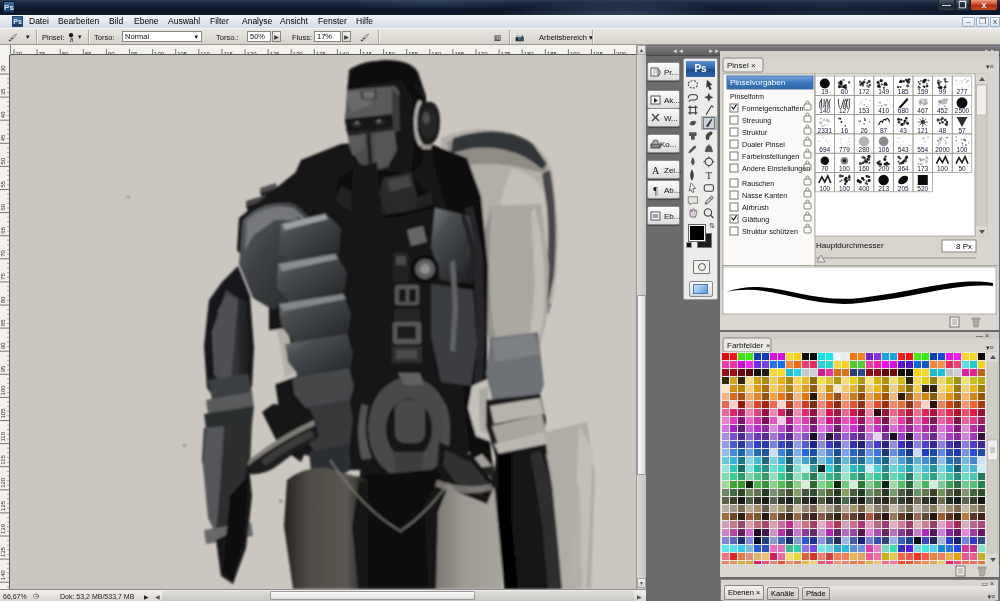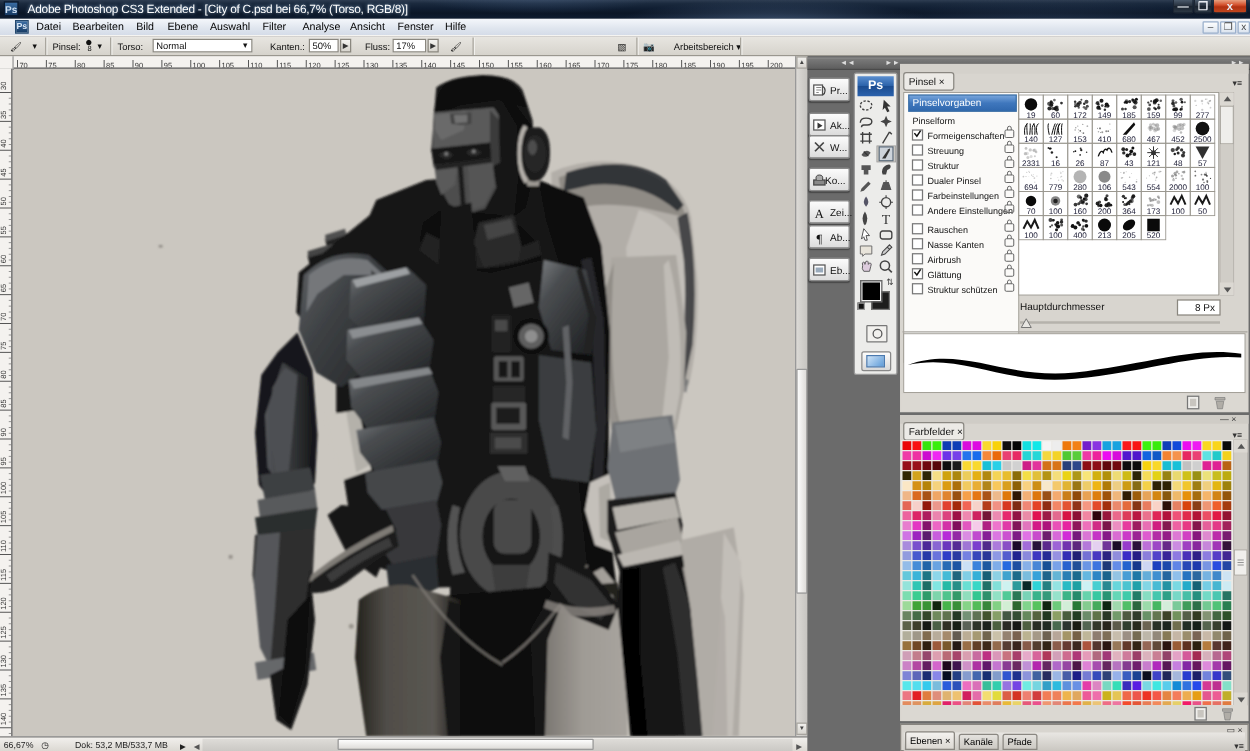--- a/index.html
+++ b/index.html
@@ -41,21 +41,20 @@
 
 #toolbox{position:absolute;left:37px;top:13px;width:35px;height:242px;background:#ececea;border:1px solid #9a9a9a;border-radius:2px}
 #pslogo{position:absolute;left:2px;top:2px;width:29px;height:16px;background:linear-gradient(180deg,#5b8fd0 0%,#2960a8 50%,#1b4c90 51%,#2b62ac);color:#fff;font-weight:bold;font-size:10px;text-align:center;line-height:16px}
 
 .panel{position:absolute;left:74px;width:279px;background:#d9d6d0;border:1px solid #87847e}
 </style></head>
 <body>
 
 <div class="abs" id="title">
   <div id="psico">Ps</div>
-  <div class="txt">Adobe Photoshop CS3 Extended - [City of C.psd bei 66,7% (Torso, RGB/8)]</div>
   <div class="winbtn" style="left:938px;width:17px">
       <span>—</span>
     </div>
   <div class="winbtn" style="left:955px;width:15px">
       <span>❐</span>
     </div>
   <div class="winbtn" id="btnclose" style="left:970px;width:28px">
       <span>x</span>
     </div>
 </div>
@@ -81,21 +80,21 @@
   <div class="lbl" style="left:8px">🖌</div>
   <div class="lbl" style="left:26px;font-size:7px">▾</div>
   <div class="sep" style="left:36px"></div>
   <div class="lbl" style="left:42px">Pinsel:</div>
   <div class="lbl" style="left:68px;top:0px;font-size:10px">●</div>
   <div class="lbl" style="left:70px;top:8px;font-size:6px">8</div>
   <div class="lbl" style="left:78px;font-size:7px">▾</div>
   <div class="sep" style="left:88px"></div>
   <div class="lbl" style="left:94px">Torso:</div>
   <div class="box" style="left:122px;width:80px">Normal<span style="position:absolute;right:3px;font-size:7px">▾</span></div>
-  <div class="lbl" style="left:216px">Kanten.:</div>
+  <div class="lbl" style="left:216px">Torso.:</div>
   <div class="box" style="left:247px;width:24px">50%</div>
   <div class="spin" style="left:272px">▶</div>
   <div class="lbl" style="left:292px">Fluss:</div>
   <div class="box" style="left:314px;width:27px">17%</div>
   <div class="spin" style="left:342px">▶</div>
   <div class="lbl" style="left:360px">🖌</div>
   <div class="sep" style="left:378px"></div>
   <div class="lbl" style="left:494px">▧</div>
   <div class="sep" style="left:509px"></div>
   <div class="lbl" style="left:515px">📷</div>

